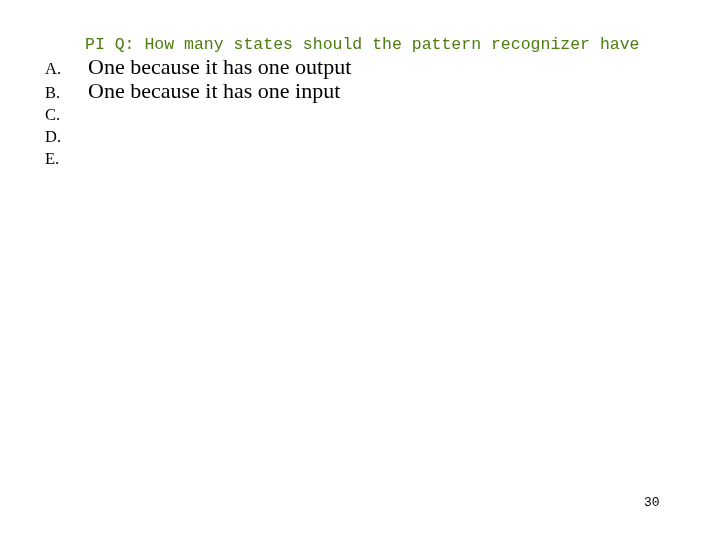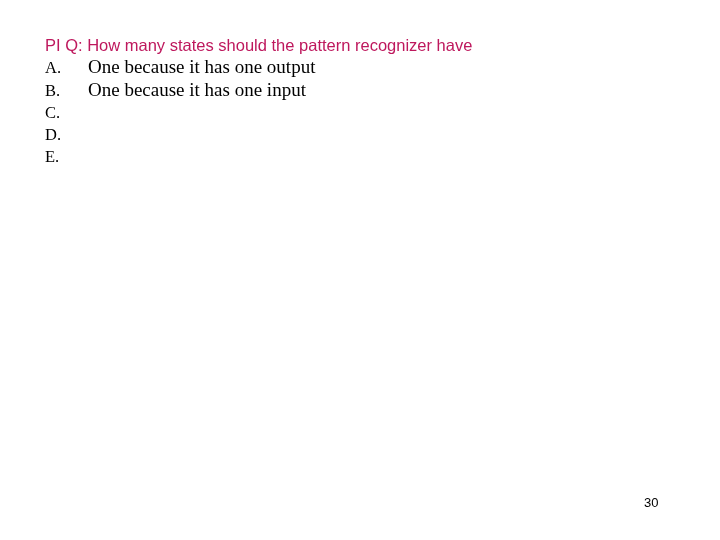--- a/index.html
+++ b/index.html
@@ -25,26 +25,27 @@
 
   
   #content-block {
     position: absolute;
     left: 45px;
     top: 34px;
     width: 640px;
   }
 
   .text-line {
-    font-family: Liberation Sans, sans-serif;
+    font-family: Liberation Mono, monospace;
     font-size: 16.5px;
     line-height: 22px;
-    color: #be185d;
+    color: #4d7c0f;
     white-space: nowrap;
     letter-spacing: 0px;
+    margin-left: 40px;
   }
 
   .stem-line {
     font-size: 16.5px;
   }
 
   .choice-row {
     display: flex;
     flex-direction: row;
     align-items: baseline;
@@ -54,30 +55,30 @@
   .choice-label {
     font-family: "Liberation Serif", "DejaVu Serif", serif;
     font-size: 16.5px;
     width: 43px;
     flex: 0 0 43px;
     white-space: nowrap;
   }
 
   .choice-text {
     font-family: "Liberation Serif", "DejaVu Serif", serif;
-    font-size: 19px;
+    font-size: 22px;
     white-space: pre;
   }
 
   
   #page-number {
     position: absolute;
     left: 644px;
     top: 495px;
-    font-family: Liberation Sans, sans-serif;
+    font-family: Liberation Mono, monospace;
     font-size: 13px;
     line-height: 15px;
     color: #000000;
     white-space: nowrap;
   }
 </style>
 </head>
 <body>
 
 <div id="slide">

